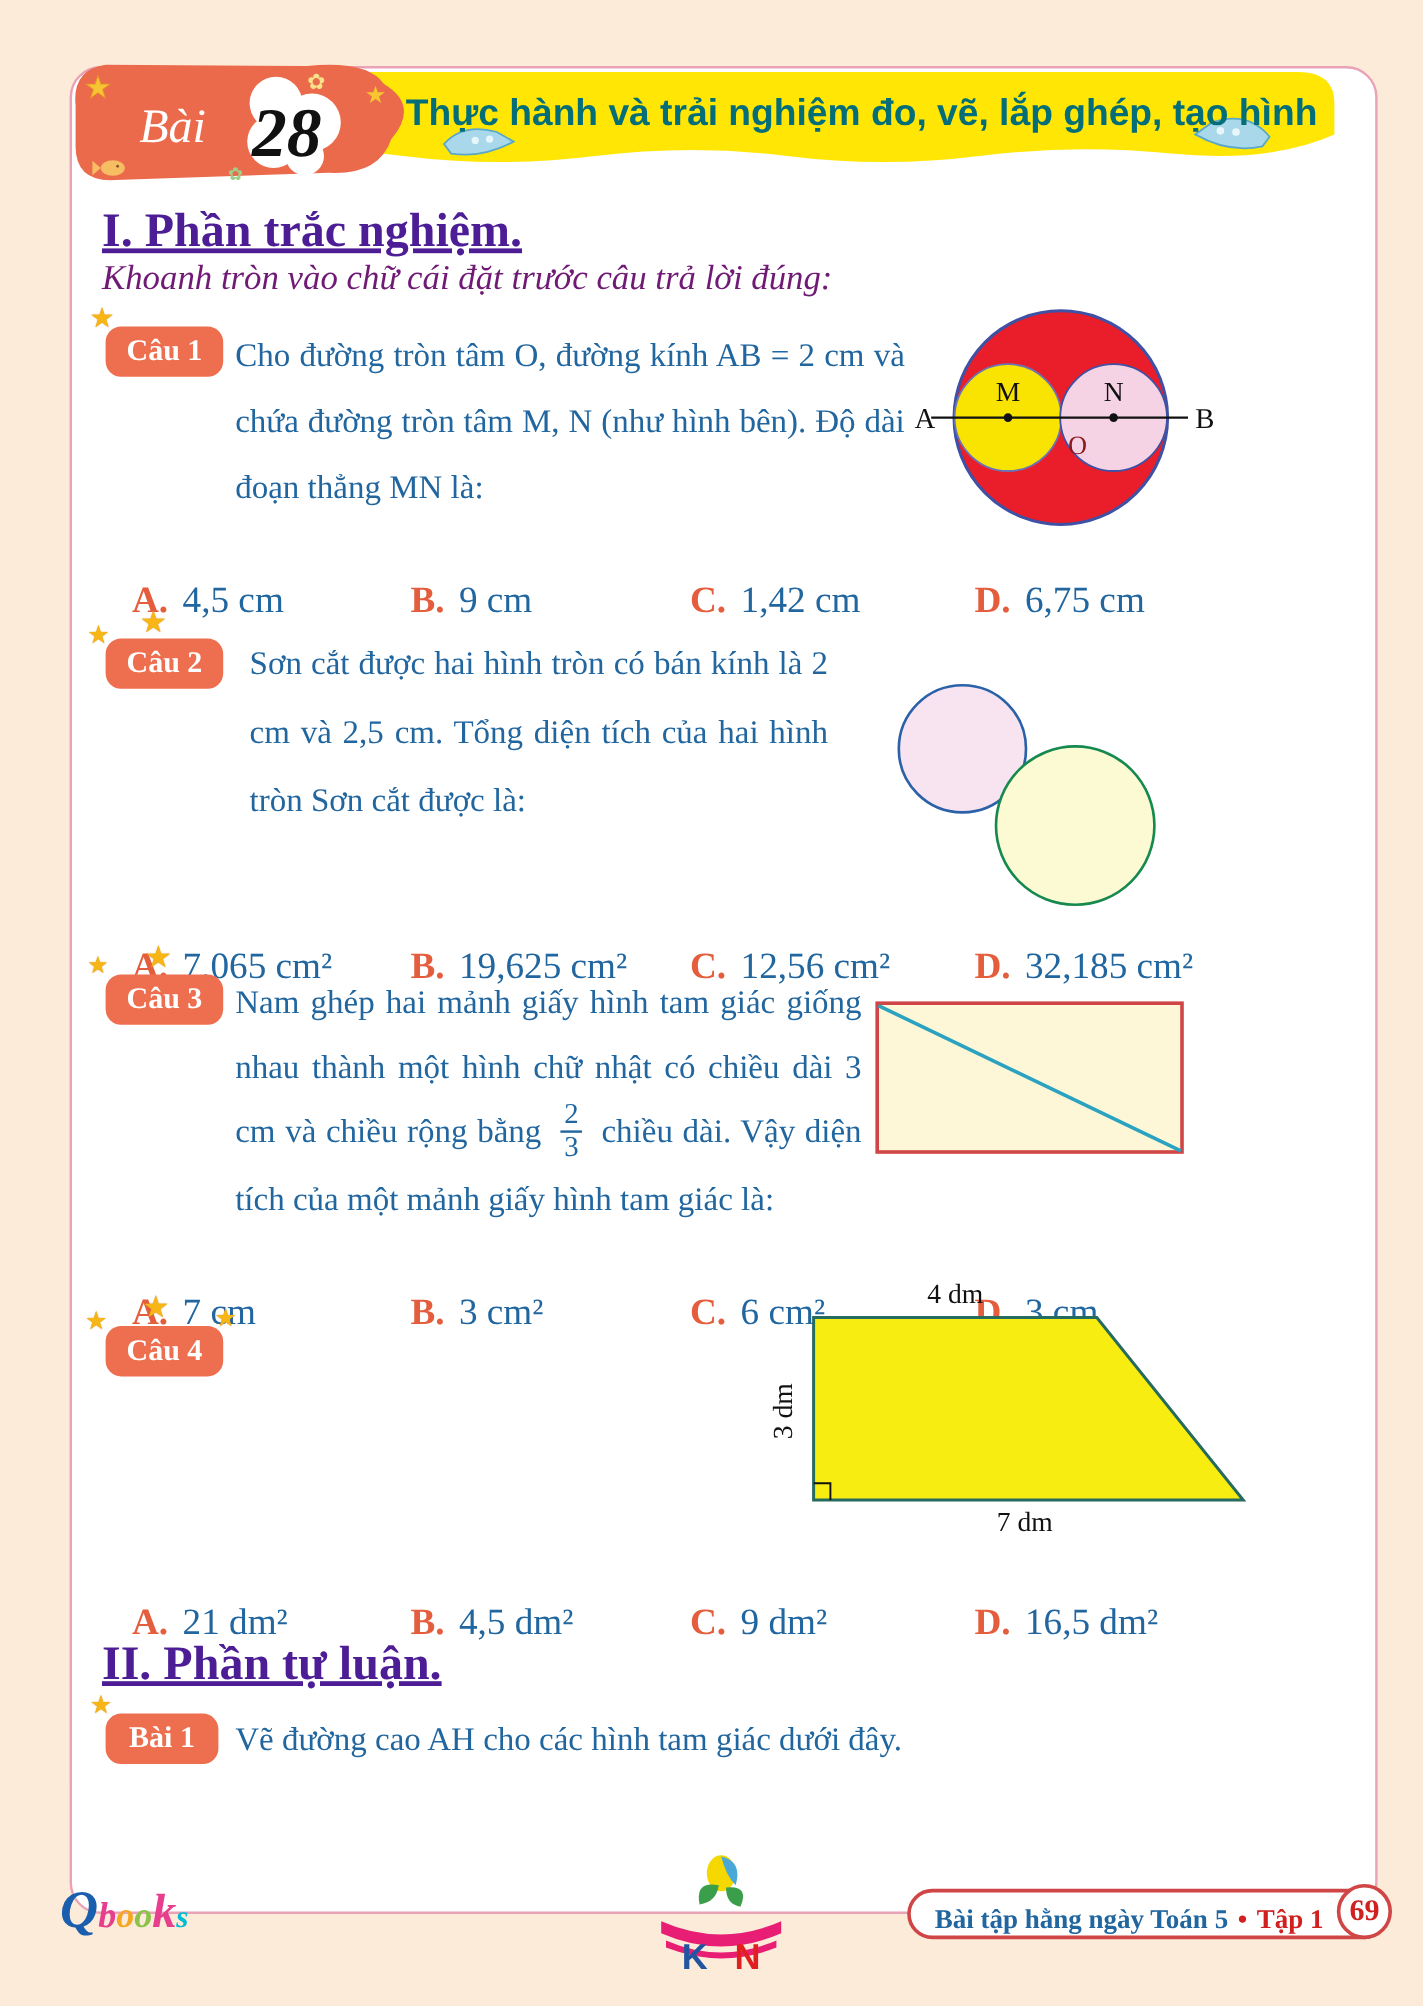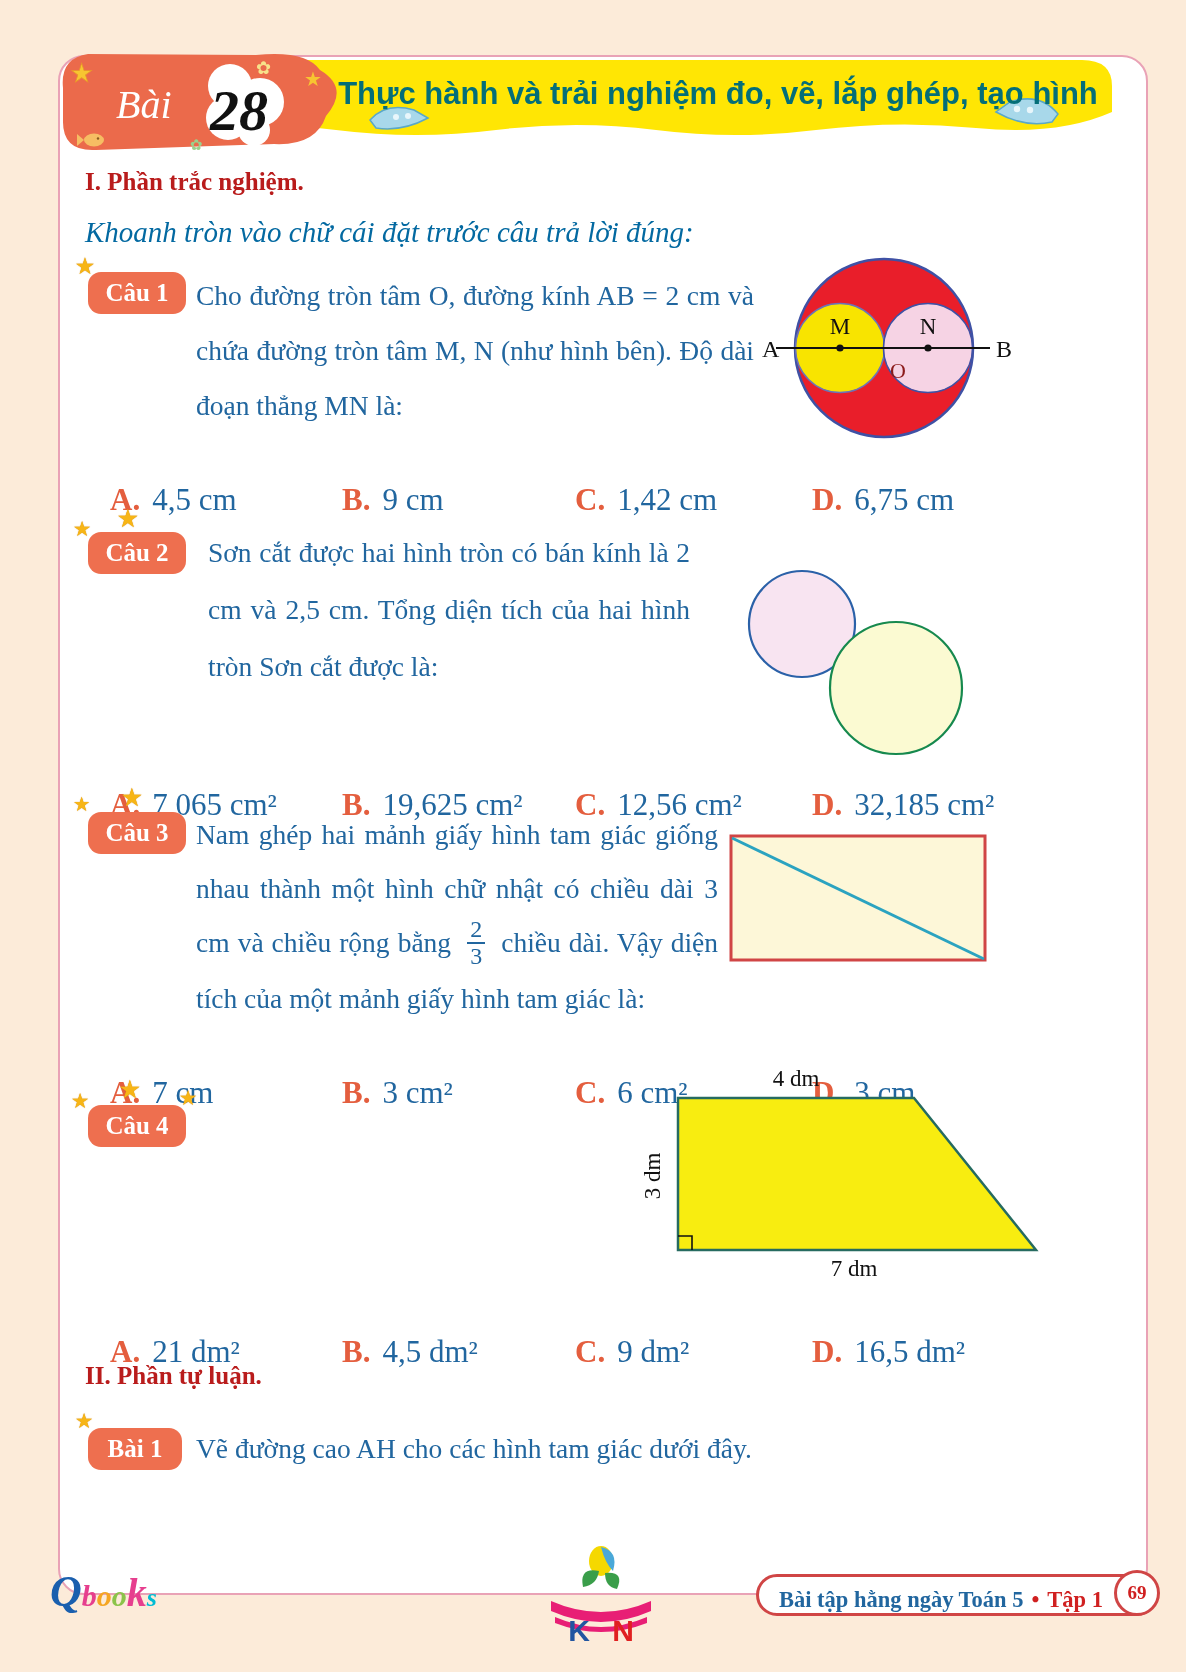--- a/index.html
+++ b/index.html
@@ -8,25 +8,25 @@
     position:relative; width:1186px; height:1672px;
     background:#fcebd9; overflow:hidden;
     font-family:"Liberation Serif", serif;
   }
   #card {
     position:absolute; left:58px; top:55px; width:1090px; height:1540px;
     background:#ffffff; border:2px solid #e9a2b6; border-radius:26px;
   }
   .abs { position:absolute; }
   .section-heading {
-    position:absolute; left:85px; color:#b91c1c; font-weight:bold;
-    font-size:25px; font-family:"Liberation Serif", serif;
+    position:absolute; left:85px; color:#4c1d95; font-weight:bold;
+    font-size:40px; font-family:"Liberation Serif", serif;text-decoration:underline;
   }
   .instruction {
-    position:absolute; left:85px; top:216px; color:#0369a1;
+    position:absolute; left:85px; top:216px; color:#701a75;
     font-style:italic; font-size:29px;
   }
   .badge {
     position:absolute; width:98px; height:42px; background:#ee6f4f;
     border-radius:13px; color:#ffffff; font-weight:bold; font-size:25px;
     text-align:center; line-height:42px;
   }
   .badge .star {
     position:absolute; color:#f7b516; text-shadow:0 0 1px #c77d00;
     line-height:1;
@@ -56,21 +56,21 @@
     height:42px; border:3px solid #d04545; border-radius:21px; background:#fff;
     display:flex; align-items:flex-end; padding:0 52px 0 20px; font-size:22.5px;
     font-weight:bold; white-space:nowrap;
   }
   #footer-pill .series { color:#21669f; }
   #footer-pill .bullet { color:#d02020; margin:0 8px; }
   #footer-pill .volume { color:#d02020;margin-top:20px; }
   #page-circle {
     position:absolute; right:-2px; top:-2px; width:46px; height:46px;
     border:3px solid #d04545; border-radius:50%; background:#fff;
-    color:#d02020; font-weight:bold; font-size:19px; text-align:center;
+    color:#d02020; font-weight:bold; font-size:25px; text-align:center;
     line-height:40px;
   }
   #qbooks {
     position:absolute; left:50px; top:1566px; font-weight:bold;
     font-style:italic; white-space:nowrap;
   }
   #qbooks span { display:inline-block; }
   #kn-logo { position:absolute; left:543px; top:1545px; }
 </style>
 </head>

